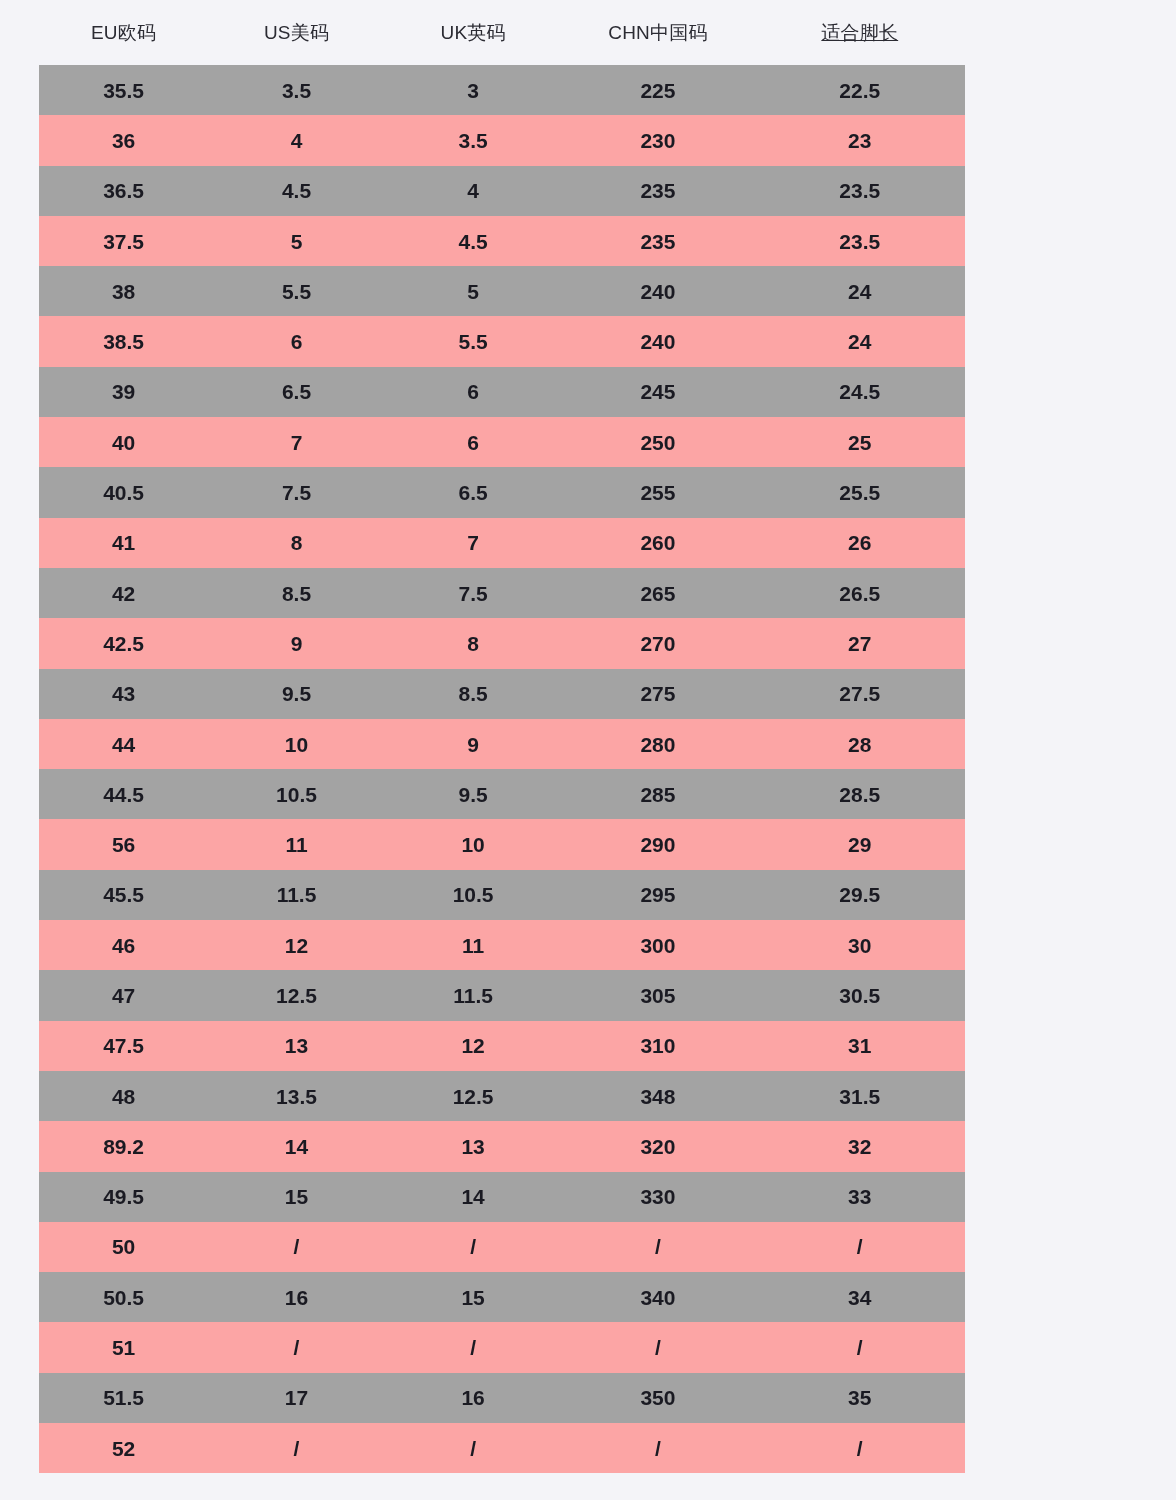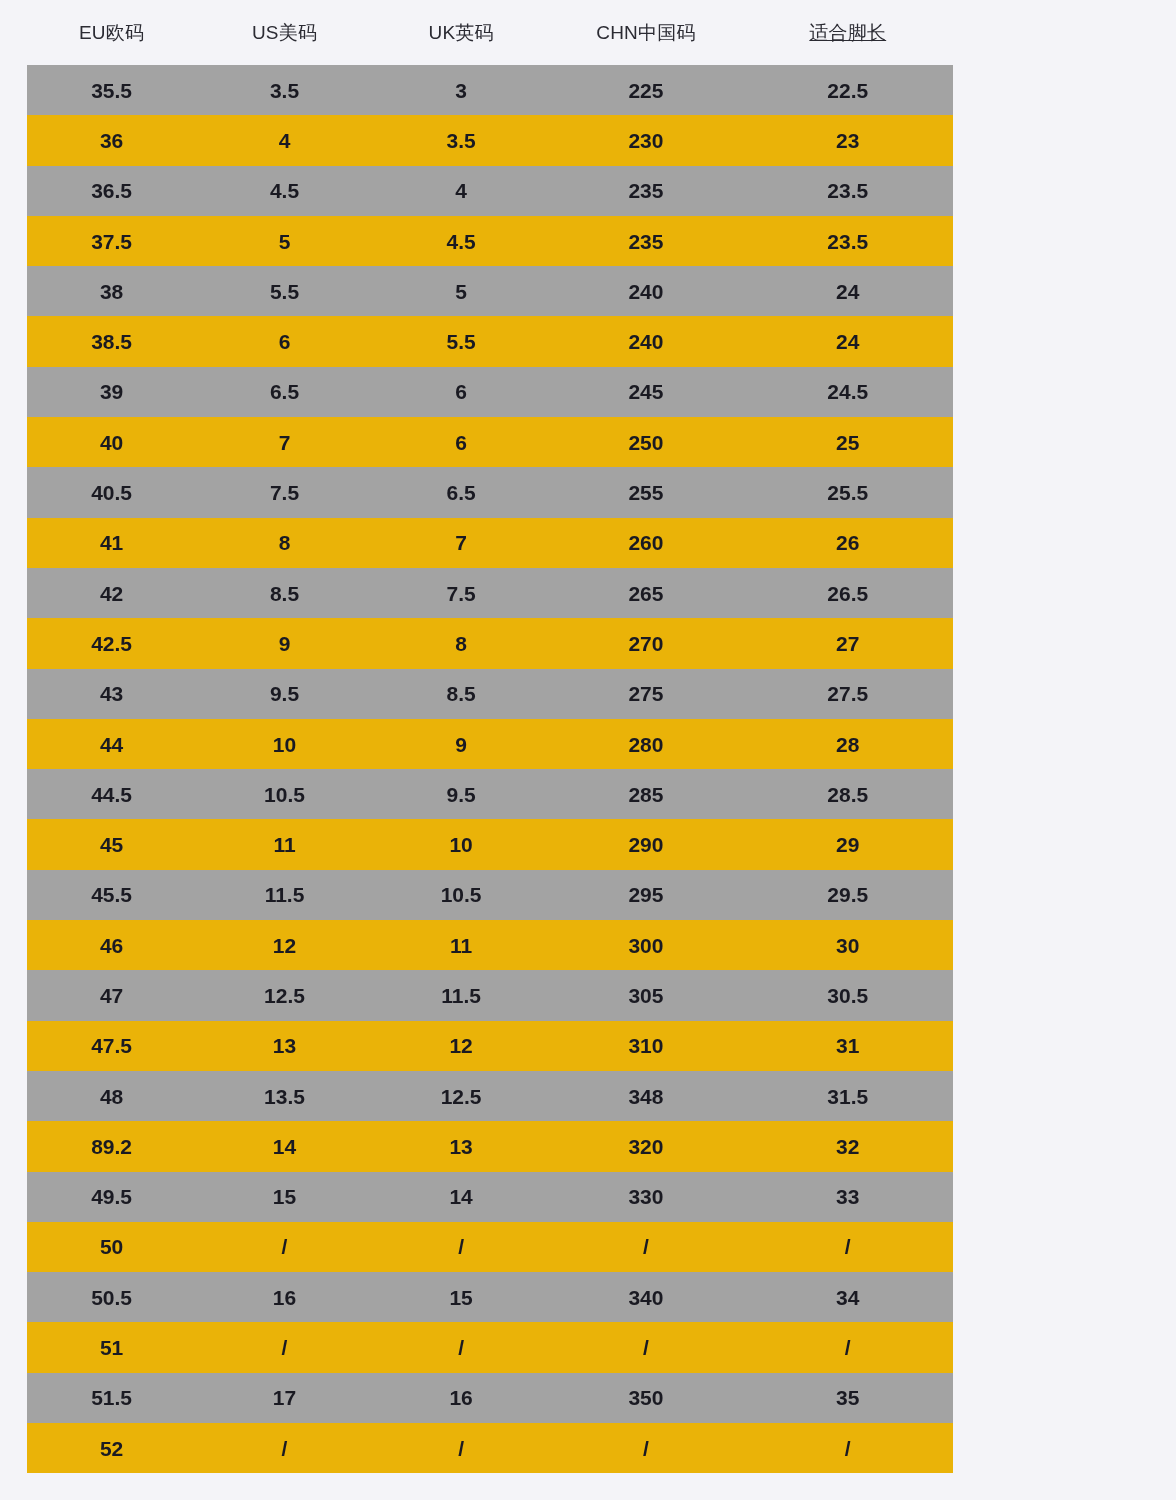--- a/index.html
+++ b/index.html
@@ -13,20 +13,21 @@
     font-family: "Liberation Sans", "DejaVu Sans", sans-serif;
     overflow: hidden;
   }
 
   .size-chart {
     width: 980px;
     height: 1500px;
     box-sizing: border-box;
     background: #f4f4f8;
     position: relative;
+    margin-left: 12px;
   }
 
   
   .chart-header {
     display: flex;
     align-items: center;
     height: 65px;
     background: #f4f4f8;
     padding: 0 27px;
     box-sizing: border-box;
@@ -45,21 +46,21 @@
     display: block;
   }
   .row {
     display: flex;
     align-items: center;
     height: 50.3px;
     margin: 0 27px;
     box-sizing: border-box;
   }
   .row.odd  { background: #a3a3a3; }
-  .row.even { background: #eab308; }
+  .row.even { background: #fca5a5; }
 
   .row .cell {
     font-size: 21px;
     font-weight: 700;
     color: #1a1a22;
     text-align: center;
     line-height: 1;
   }
 
   
@@ -190,21 +191,21 @@
         <div class="cell col-len">28</div>
       </div>
       <div class="row odd">
         <div class="cell col-eu">44.5</div>
         <div class="cell col-us">10.5</div>
         <div class="cell col-uk">9.5</div>
         <div class="cell col-chn">285</div>
         <div class="cell col-len">28.5</div>
       </div>
       <div class="row even">
-        <div class="cell col-eu">45</div>
+        <div class="cell col-eu">56</div>
         <div class="cell col-us">11</div>
         <div class="cell col-uk">10</div>
         <div class="cell col-chn">290</div>
         <div class="cell col-len">29</div>
       </div>
       <div class="row odd">
         <div class="cell col-eu">45.5</div>
         <div class="cell col-us">11.5</div>
         <div class="cell col-uk">10.5</div>
         <div class="cell col-chn">295</div>

